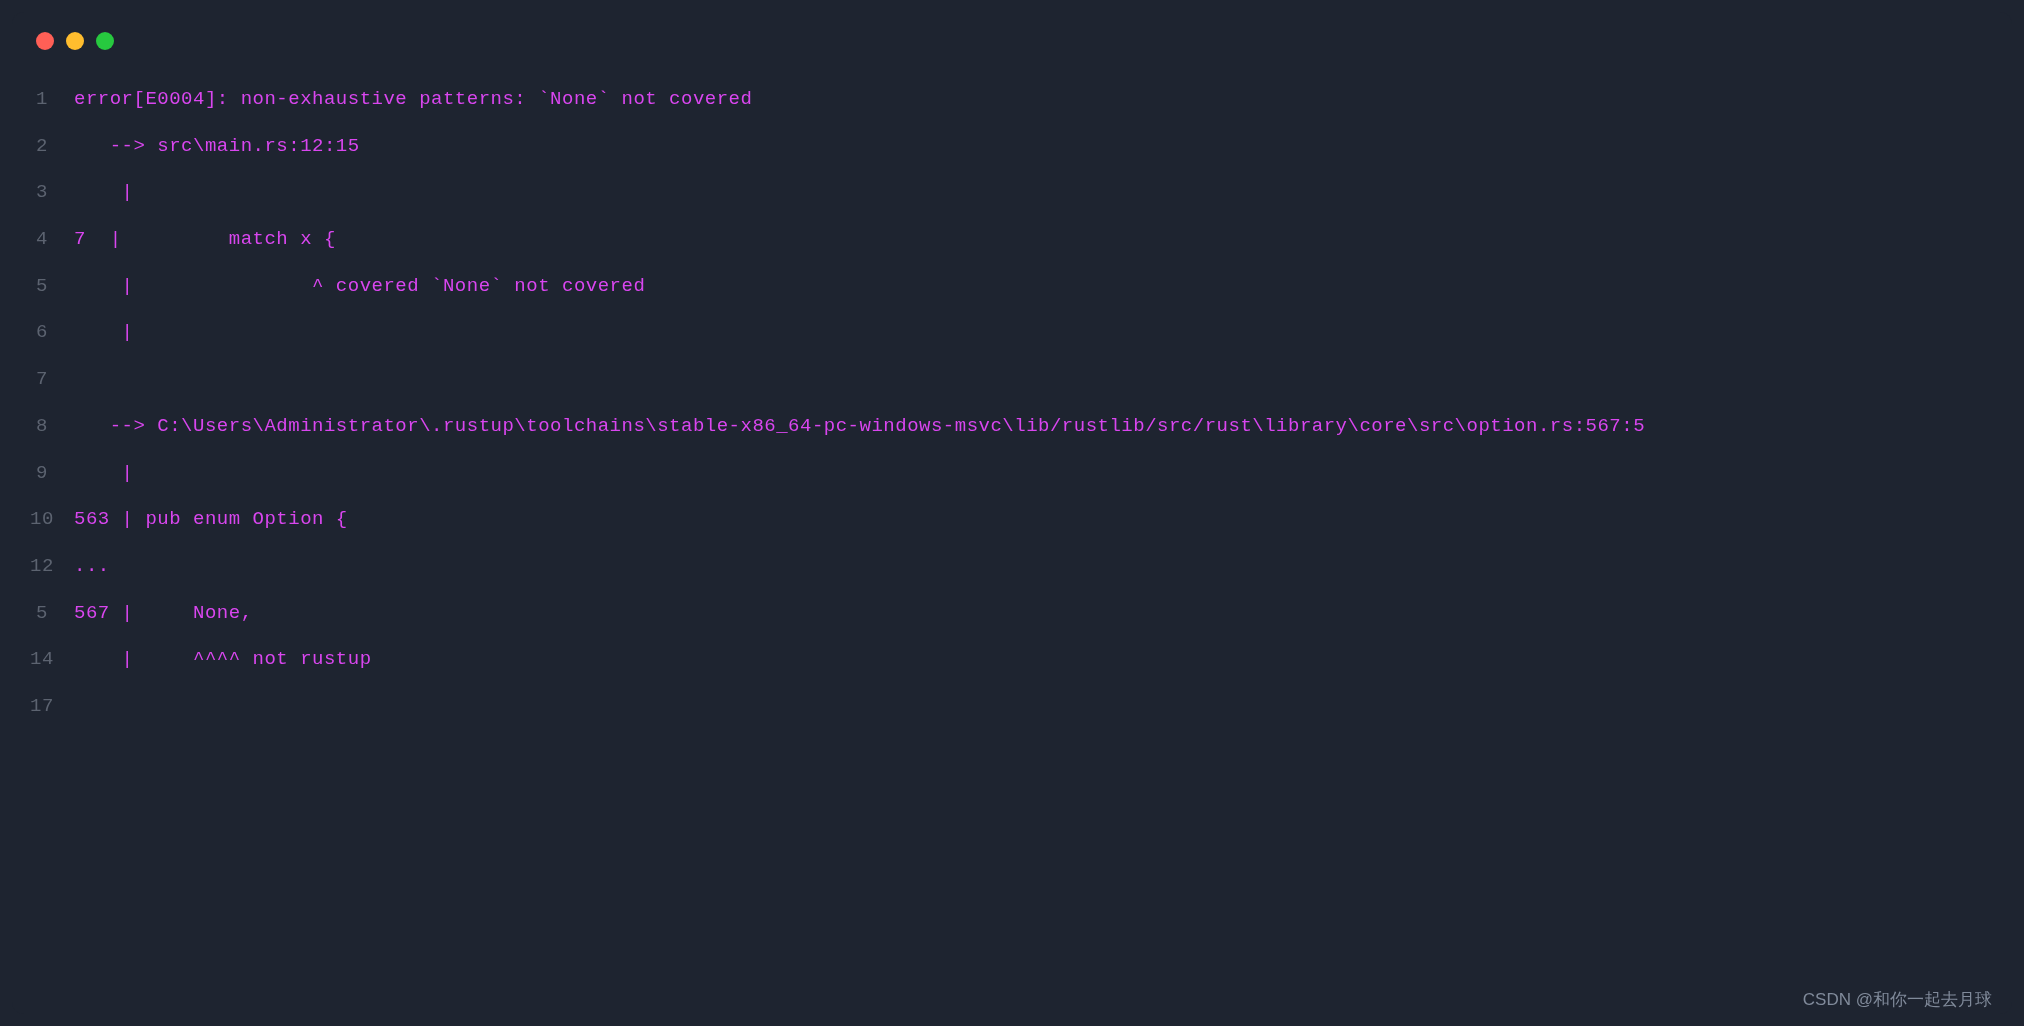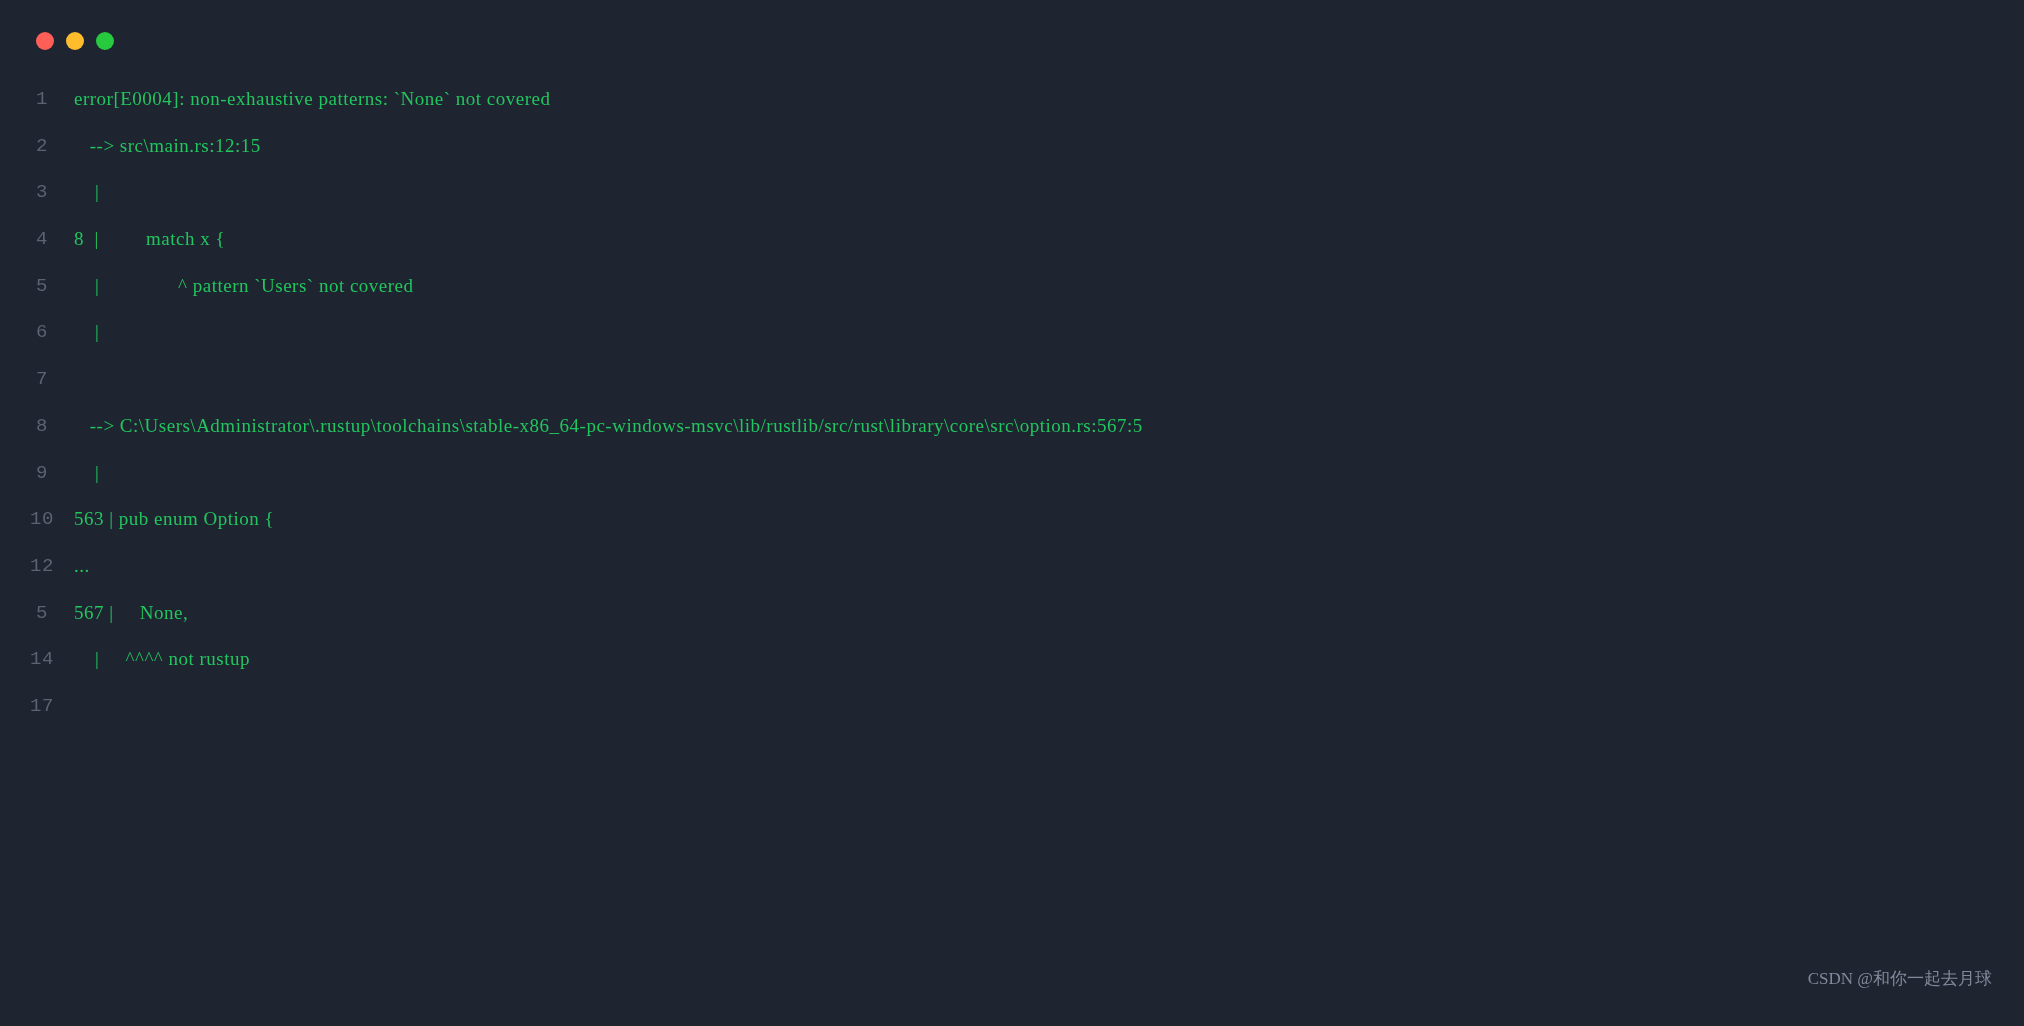--- a/index.html
+++ b/index.html
@@ -49,31 +49,31 @@
     }
     .line-number {
       color: #5c6370;
       width: 44px;
       text-align: right;
       padding-right: 26px;
       flex-shrink: 0;
       user-select: none;
     }
     .code-content {
-      color: #22c55e;
+      color: #d946ef;
       white-space: pre;
-      font-family: Liberation Serif, serif;
+      font-family: Liberation Mono, monospace;
     }
     .watermark {
       position: absolute;
-      bottom: 24px;
+      bottom: 3px;
       right: 20px;
       color: #808a9a;
       font-size: 17px;
-      font-family: Liberation Serif, serif;
+      font-family: Liberation Sans, sans-serif;
     }
   </style>
 </head>
 <body>
 
 <div class="window">
   <div class="traffic-lights">
     <div class="light light-red"></div>
     <div class="light light-yellow"></div>
     <div class="light light-green"></div>
@@ -86,25 +86,25 @@
     <div class="code-line">
       <span class="line-number">2</span>
       <span class="code-content">   --&gt; src\main.rs:12:15</span>
     </div>
     <div class="code-line">
       <span class="line-number">3</span>
       <span class="code-content">    |</span>
     </div>
     <div class="code-line">
       <span class="line-number">4</span>
-      <span class="code-content">8  |         match x {</span>
+      <span class="code-content">7  |         match x {</span>
     </div>
     <div class="code-line">
       <span class="line-number">5</span>
-      <span class="code-content">    |               ^ pattern `Users` not covered</span>
+      <span class="code-content">    |               ^ covered `None` not covered</span>
     </div>
     <div class="code-line">
       <span class="line-number">6</span>
       <span class="code-content">    |</span>
     </div>
     <div class="code-line">
       <span class="line-number">7</span>
     </div>
     <div class="code-line">
       <span class="line-number">8</span>

